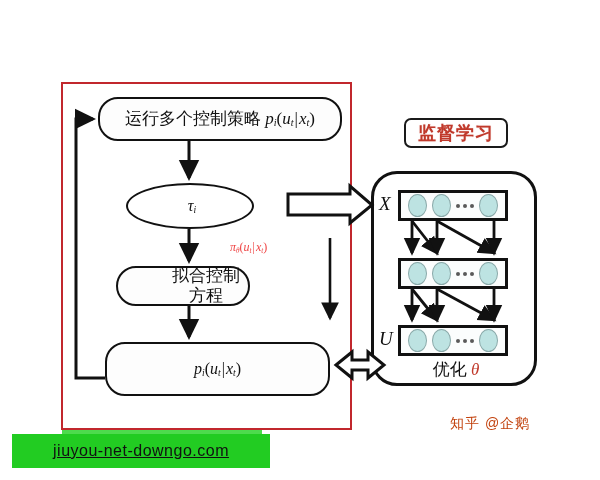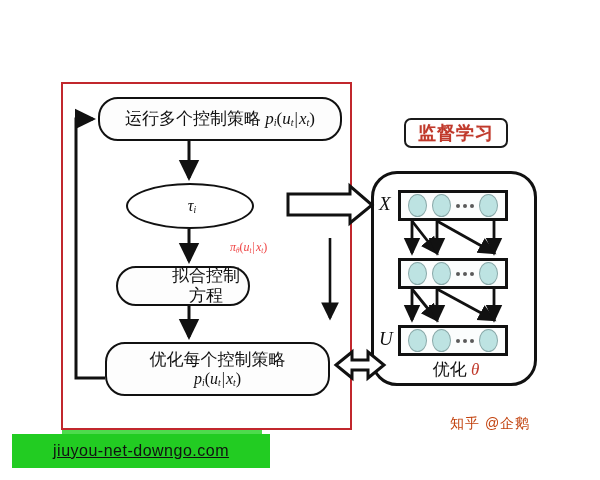--- a/index.html
+++ b/index.html
@@ -239,21 +239,20 @@
 
   <div class="abs" id="ellipse-sample">
       <span class="mathit">&nbsp;<span>τ</span><sub>i</sub></span>
   </div>
 
   <div class="abs flow-box" id="box-fit">
     <span>拟合控制方程</span>
   </div>
 
   <div class="abs flow-box" id="box-optimize">
-    <span>优化每个控制策略</span>
     <span class="mathit" style="font-size:16px;"><span>p</span><sub>i</sub><span class="paren">(</span><span>u</span><sub>t</sub><span class="bar">|</span><span>x</span><sub>t</sub><span class="paren">)</span></span>
   </div>
 
   <div class="abs mathit" id="pi-label"><span>π</span><sub>θ</sub><span class="paren">(</span><span>u</span><sub>t</sub><span class="bar">|</span><span>x</span><sub>t</sub><span class="paren">)</span></div>
 
   <div class="abs" id="nn-panel"></div>
 
   <div class="nn-layer" id="nn-layer-x">
     <div class="node"></div>
     <div class="node"></div>

